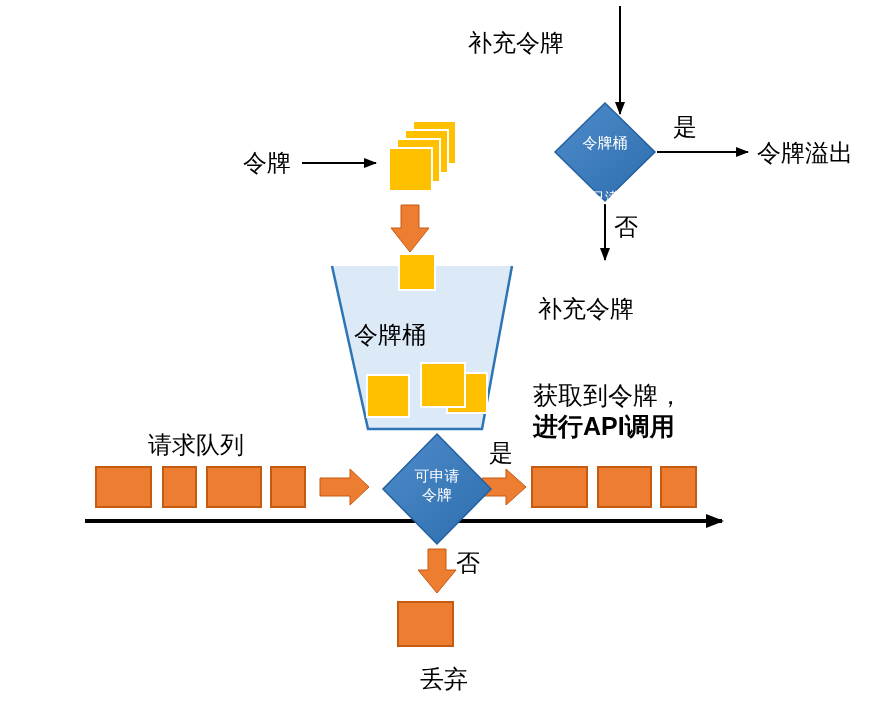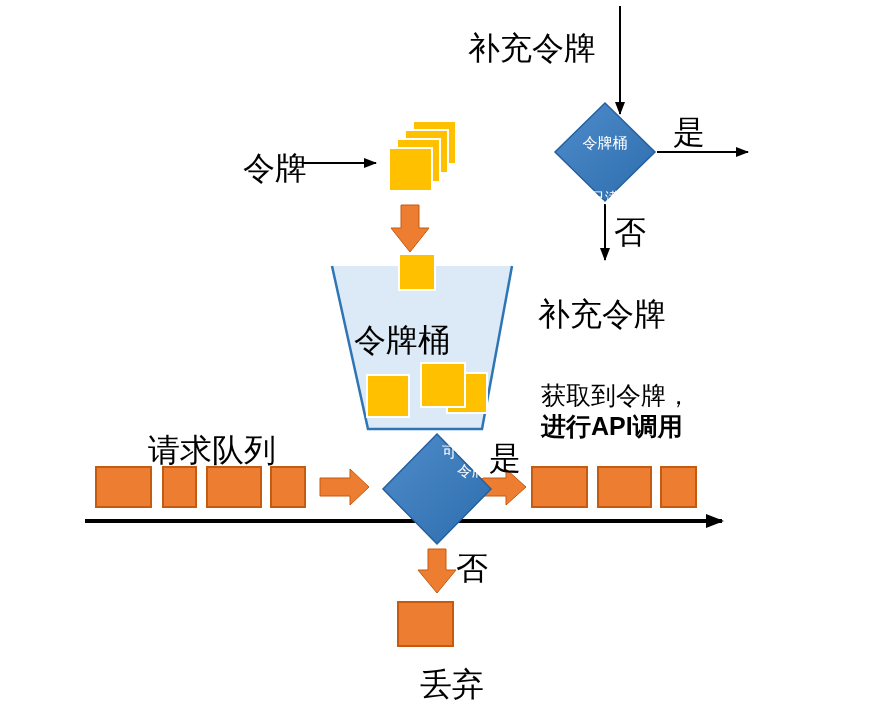--- a/index.html
+++ b/index.html
@@ -1,20 +1,20 @@
 <!DOCTYPE html>
 <html><head>
 <meta charset="utf-8">
 <style>
   * { margin:0; padding:0; box-sizing:border-box; }
   html,body { background:#ffffff; }
   body { font-family:"Liberation Sans","DejaVu Sans",sans-serif; }
   .canvas { position:relative; width:895px; height:707px; background:#ffffff; overflow:hidden; }
   .layer { position:absolute; left:0; top:0; width:895px; height:707px; }
-  .label { position:absolute; color:#000; font-size:32px; line-height:1.25; white-space:nowrap; }
+  .label { position:absolute; color:#000; font-size:24px; line-height:1.25; white-space:nowrap; }
   .multiline { white-space:normal; }
   .diamond-label { position:absolute; color:#fff; font-size:15px; line-height:19px; text-align:center; width:100px; }
   .sq { position:absolute; background:#FFC000; border:2px solid #ffffff; }
   .orect { position:absolute; background:#ED7D31; border:2px solid #C55A11; }
 </style>
 </head>
 <body>
 
 <div class="canvas">
 
@@ -70,43 +70,44 @@
   <div class="orect" style="left:660px;top:466px;width:37px;height:42px;"></div>
 
   <div class="orect" style="left:397px;top:601px;width:57px;height:46px;"></div>
 
   <div class="label" style="left:468px;top:28px;">补充令牌</div>
 
   <div class="label" style="left:243px;top:148px;">令牌</div>
 
   <div class="label" style="left:673px;top:112px;">是</div>
 
+  <div class="label" style="left:757px;top:138px;">令牌溢出</div>
 
   <div class="label" style="left:614px;top:212px;">否</div>
 
   <div class="label" style="left:538px;top:294px;">补充令牌</div>
 
   <div class="label" style="left:354px;top:320px;">令牌桶</div>
 
   <div class="label" style="left:148px;top:430px;">请求队列</div>
 
   <div class="label" style="left:489px;top:438px;">是</div>
 
-  <div class="label multiline" style="left:533px;top:380px;font-size:25px;line-height:31px;margin-left:8px;">
+  <div class="label multiline" style="left:533px;top:380px;font-size:25px;line-height:31px;">
     <span style="display:block;">获取到令牌，</span>
     <span style="display:block;font-weight:bold;">进行API调用</span>
   </div>
 
   <div class="label" style="left:456px;top:548px;">否</div>
 
   <div class="label" style="left:420px;top:664px;">丢弃</div>
 
   <div class="diamond-label" style="left:555px;top:133px;">
     <span style="display:block;">令牌桶</span>
     <span style="display:block;margin-top:36px;">已满</span>
   </div>
 
-  <div class="diamond-label" style="left:387px;top:442px;text-align:right;">
+  <div class="diamond-label" style="left:387px;top:466px;">
     <span style="display:block;">可申请</span>
     <span style="display:block;">令牌</span>
   </div>
 
 </div>
 
 </body></html>

